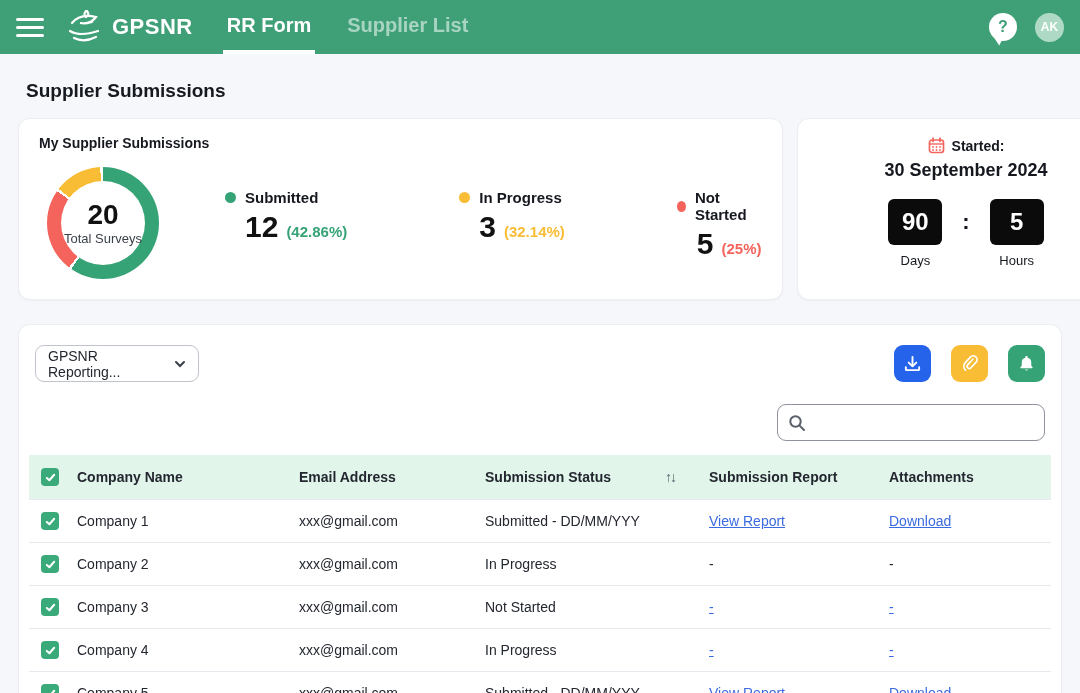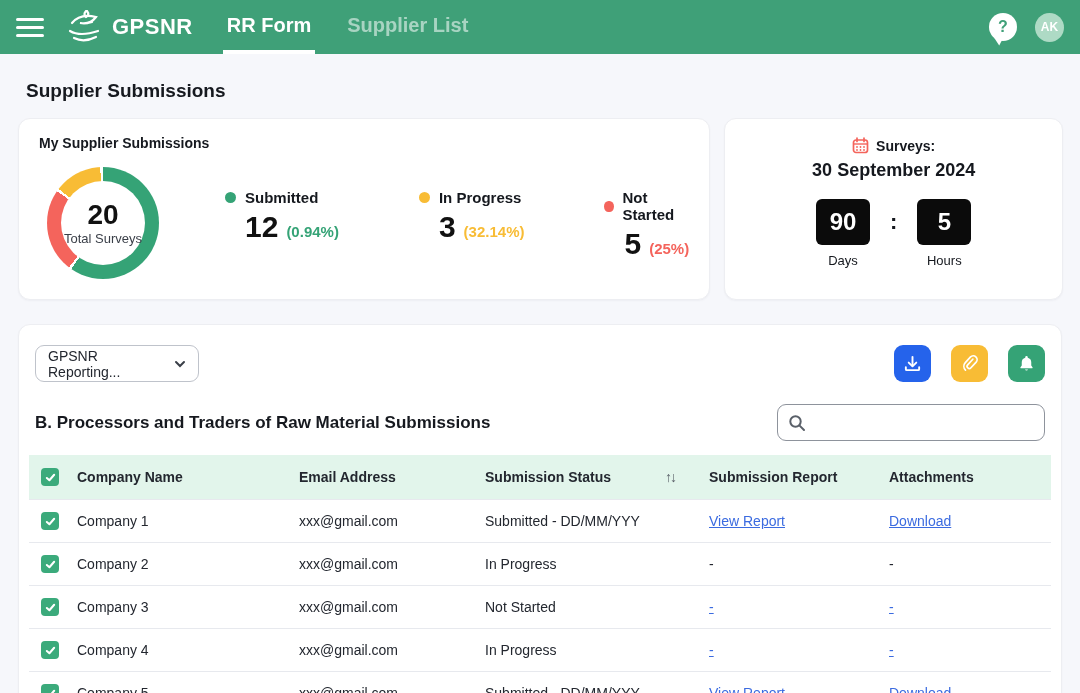--- a/index.html
+++ b/index.html
@@ -39,21 +39,21 @@
   .summary-title { font-size:14px; font-weight:bold; color:#16191F; margin-bottom:14px; }
   .summary-body { display:flex; align-items:center; }
 
   .donut { width:112px; height:112px; border-radius:50%; position:relative; flex:0 0 auto; margin:2px 0 4px 8px;
     background:conic-gradient(#35A376 0 59.6%, #fff 59.6% 60.4%, #F4645C 60.4% 84.6%, #fff 84.6% 85.4%, #F8BC35 85.4% 99.2%, #fff 99.2% 100%); }
   .donut-hole { position:absolute; inset:14px; background:#fff; border-radius:50%;
     display:flex; flex-direction:column; align-items:center; justify-content:center; }
   .donut-total { font-size:28px; font-weight:bold; color:#111; line-height:1; }
   .donut-sub { font-size:13px; color:#3A3F48; margin-top:2px; }
 
-  .stats { display:flex; gap:80px; margin-left:66px; }
+  .stats { display:flex; gap:112px; margin-left:66px; }
   .stat-top { display:flex; align-items:center; gap:9px; }
   .stat-dot { width:11px; height:11px; border-radius:50%; }
   .stat-label { font-size:15px; font-weight:bold; color:#15181E; }
   .stat-bottom { display:flex; align-items:baseline; gap:8px; margin:6px 0 0 20px; }
   .stat-count { font-size:30px; font-weight:bold; color:#111; line-height:1; }
   .stat-pct { font-size:15px; font-weight:bold; }
 
   .deadline-card { width:339px; flex:0 0 auto; padding:18px 16px; text-align:center; }
   .deadline-row { display:flex; align-items:center; justify-content:center; gap:7px; margin-bottom:6px; }
   .deadline-label { font-size:14px; font-weight:bold; color:#15181E; }
@@ -140,21 +140,21 @@
           </div>
         </div>
         <div class="stats">
             <div class="stat">
               <div class="stat-top">
                 <span class="stat-dot" style="background:#35A376"></span>
                 <span class="stat-label">Submitted</span>
               </div>
               <div class="stat-bottom">
                 <span class="stat-count">12</span>
-                <span class="stat-pct" style="color:#35A376">(0.94%)</span>
+                <span class="stat-pct" style="color:#35A376">(42.86%)</span>
               </div>
             </div>
             <div class="stat">
               <div class="stat-top">
                 <span class="stat-dot" style="background:#F8BC35"></span>
                 <span class="stat-label">In Progress</span>
               </div>
               <div class="stat-bottom">
                 <span class="stat-count">3</span>
                 <span class="stat-pct" style="color:#F8BC35">(32.14%)</span>
@@ -181,21 +181,21 @@
           <line x1="5" y1="1" x2="5" y2="4.5" stroke="#F4645C" stroke-width="1.7" stroke-linecap="round"></line>
           <line x1="12" y1="1" x2="12" y2="4.5" stroke="#F4645C" stroke-width="1.7" stroke-linecap="round"></line>
           <line x1="2" y1="7" x2="15" y2="7" stroke="#F4645C" stroke-width="1.4"></line>
           <circle cx="5" cy="10" r="0.9" fill="#F4645C"></circle>
             <circle cx="8.5" cy="10" r="0.9" fill="#F4645C"></circle>
             <circle cx="12" cy="10" r="0.9" fill="#F4645C"></circle>
           <circle cx="5" cy="13" r="0.9" fill="#F4645C"></circle>
             <circle cx="8.5" cy="13" r="0.9" fill="#F4645C"></circle>
             <circle cx="12" cy="13" r="0.9" fill="#F4645C"></circle>
         </svg>
-        <span class="deadline-label">Surveys:</span>
+        <span class="deadline-label">Started:</span>
       </div>
       <div class="deadline-date">30 September 2024</div>
       <div class="countdown">
         <div class="count-unit">
           <div class="count-box">90</div>
           <div class="count-label">Days</div>
         </div>
         <div class="count-sep">:</div>
         <div class="count-unit">
           <div class="count-box">5</div>
@@ -229,21 +229,20 @@
         <button class="icon-btn" style="background:#35A376">
           <svg viewBox="0 0 20 20" fill="#fff">
             <path d="M10 2 a1.3 1.3 0 0 1 1.3 1.3 v.6 a5 5 0 0 1 3.7 4.8 v3.3 l1.3 2 a.7.7 0 0 1-.6 1.1 H4.3 a.7.7 0 0 1-.6-1.1 l1.3-2 V8.7 a5 5 0 0 1 3.7-4.8 v-.6 A1.3 1.3 0 0 1 10 2 z"></path>
             <path d="M8.4 16.2 a1.7 1.7 0 0 0 3.2 0 z"></path>
           </svg>
         </button>
       </div>
     </div>
 
     <div class="section-row">
-      <h2 class="section-title">B. Processors and Traders of Raw Material Submissions</h2>
       <div class="search-box">
         <svg width="18" height="18" viewBox="0 0 18 18" fill="none" stroke="#5A6069" stroke-width="2" stroke-linecap="round">
           <circle cx="7.5" cy="7.5" r="5.2"></circle>
             <line x1="11.6" y1="11.6" x2="16" y2="16"></line>
         </svg>
       </div>
     </div>
 
     <table>
       <thead>

